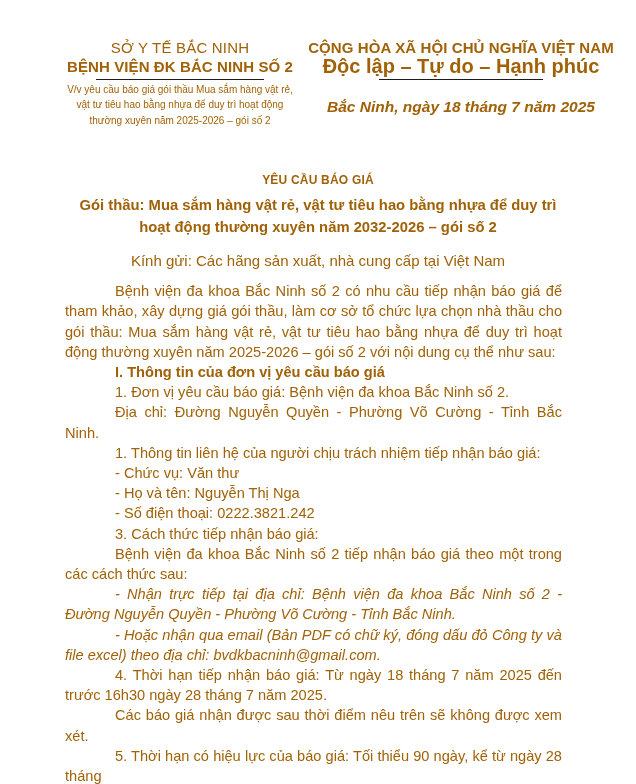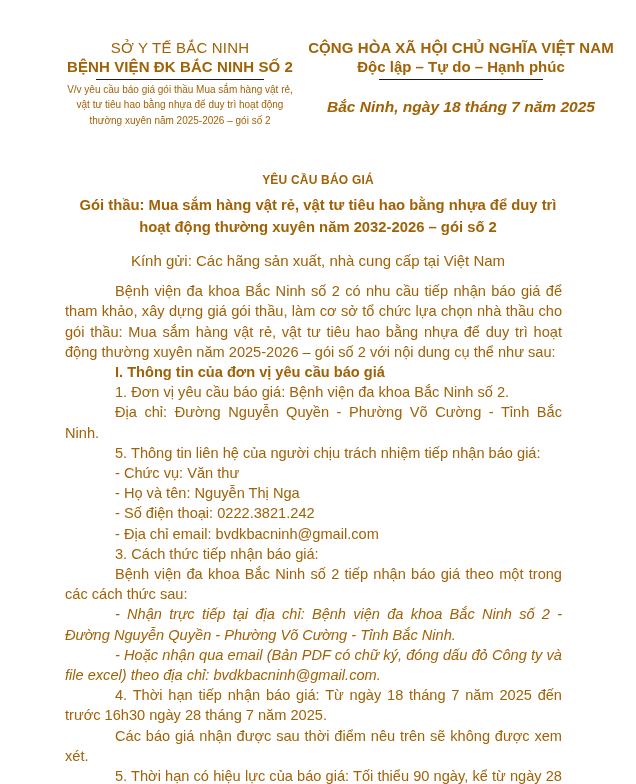--- a/index.html
+++ b/index.html
@@ -36,21 +36,21 @@
   .rule-left  { width: 168px; }
   .rule-right { width: 164px; }
   .doc-number { font-size: 15.5px; line-height: 19px; margin-top: 15px; }
   .doc-subject {
     width: 228px;
     margin: 2px auto 0;
     font-size: 10px;
     line-height: 15.4px;
   }
   .nat-title { font-size: 15px; line-height: 19px; font-weight: bold; letter-spacing: .1px; }
-  .nat-motto { font-size: 15px; line-height: 19px; font-weight: bold; }
+  .nat-motto { font-size: 20px; line-height: 19px; font-weight: bold; }
   .date-line { font-size: 15.5px; line-height: 19px; margin-top: 17px; font-style: italic; font-weight: bold; }
   
   .title-block { text-align: center; margin-top: 42px; }
   .doc-title { font-size: 12px; line-height: 21px; font-weight: bold; letter-spacing: .2px; }
   .package-title {
     width: 512px;
     margin: 3px auto 0;
     font-size: 14.8px;
     line-height: 22px;
     font-weight: bold;
@@ -94,25 +94,24 @@
     <div class="doc-title">YÊU CẦU BÁO GIÁ</div>
     <div class="package-title">Gói thầu: Mua sắm hàng vật rẻ, vật tư tiêu hao bằng nhựa để duy trì hoạt động thường xuyên năm 2032-2026 – gói số 2</div>
     <div class="salutation">Kính gửi: Các hãng sản xuất, nhà cung cấp tại Việt Nam</div>
   </div>
 
   <div class="doc-body">
     <p>Bệnh viện đa khoa Bắc Ninh số 2 có nhu cầu tiếp nhận báo giá để tham khảo, xây dựng giá gói thầu, làm cơ sở tổ chức lựa chọn nhà thầu cho gói thầu: Mua sắm hàng vật rẻ, vật tư tiêu hao bằng nhựa để duy trì hoạt động thường xuyên năm 2025-2026 – gói số 2 với nội dung cụ thể như sau:</p>
     <p class="bold">I. Thông tin của đơn vị yêu cầu báo giá</p>
     <p>1. Đơn vị yêu cầu báo giá: Bệnh viện đa khoa Bắc Ninh số 2.</p>
     <p>Địa chỉ: Đường Nguyễn Quyền - Phường Võ Cường - Tỉnh Bắc Ninh.</p>
-    <p>5. Thông tin liên hệ của người chịu trách nhiệm tiếp nhận báo giá:</p>
+    <p>1. Thông tin liên hệ của người chịu trách nhiệm tiếp nhận báo giá:</p>
     <p>- Chức vụ: Văn thư</p>
     <p>- Họ và tên: Nguyễn Thị Nga</p>
     <p>- Số điện thoại: 0222.3821.242</p>
-    <p>- Địa chỉ email: bvdkbacninh@gmail.com</p>
     <p>3. Cách thức tiếp nhận báo giá:</p>
     <p>Bệnh viện đa khoa Bắc Ninh số 2 tiếp nhận báo giá theo một trong các cách thức sau:</p>
     <p class="italic">- Nhận trực tiếp tại địa chỉ: Bệnh viện đa khoa Bắc Ninh số 2 - Đường Nguyễn Quyền - Phường Võ Cường - Tỉnh Bắc Ninh.</p>
     <p class="italic">- Hoặc nhận qua email (Bản PDF có chữ ký, đóng dấu đỏ Công ty và file excel) theo địa chỉ: bvdkbacninh@gmail.com.</p>
     <p>4. Thời hạn tiếp nhận báo giá: Từ ngày 18 tháng 7 năm 2025 đến trước 16h30 ngày 28 tháng 7 năm 2025.</p>
     <p>Các báo giá nhận được sau thời điểm nêu trên sẽ không được xem xét.</p>
     <p>5. Thời hạn có hiệu lực của báo giá: Tối thiểu 90 ngày, kể từ ngày 28 tháng</p>
   </div>
 
 </div>

